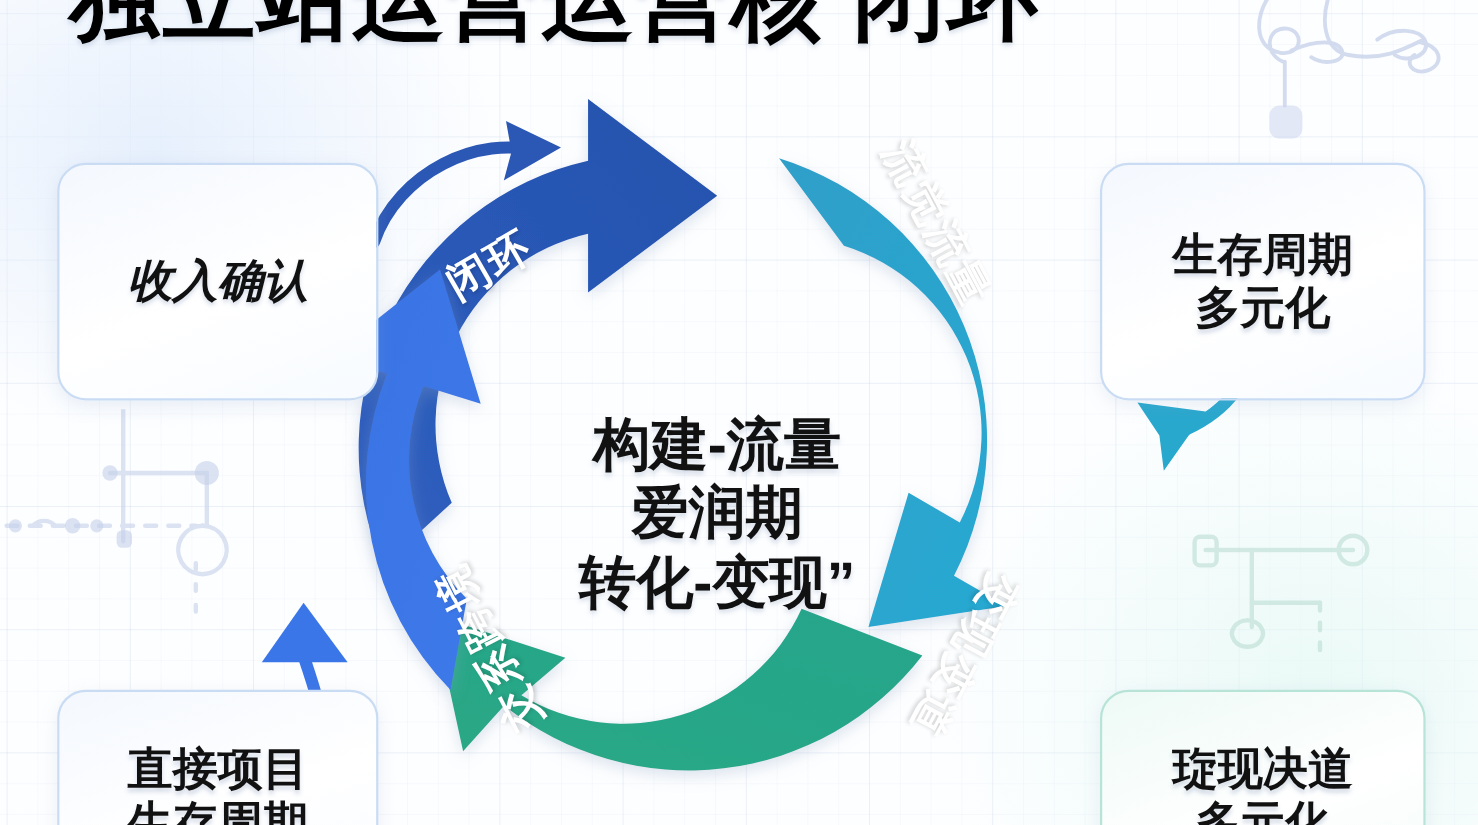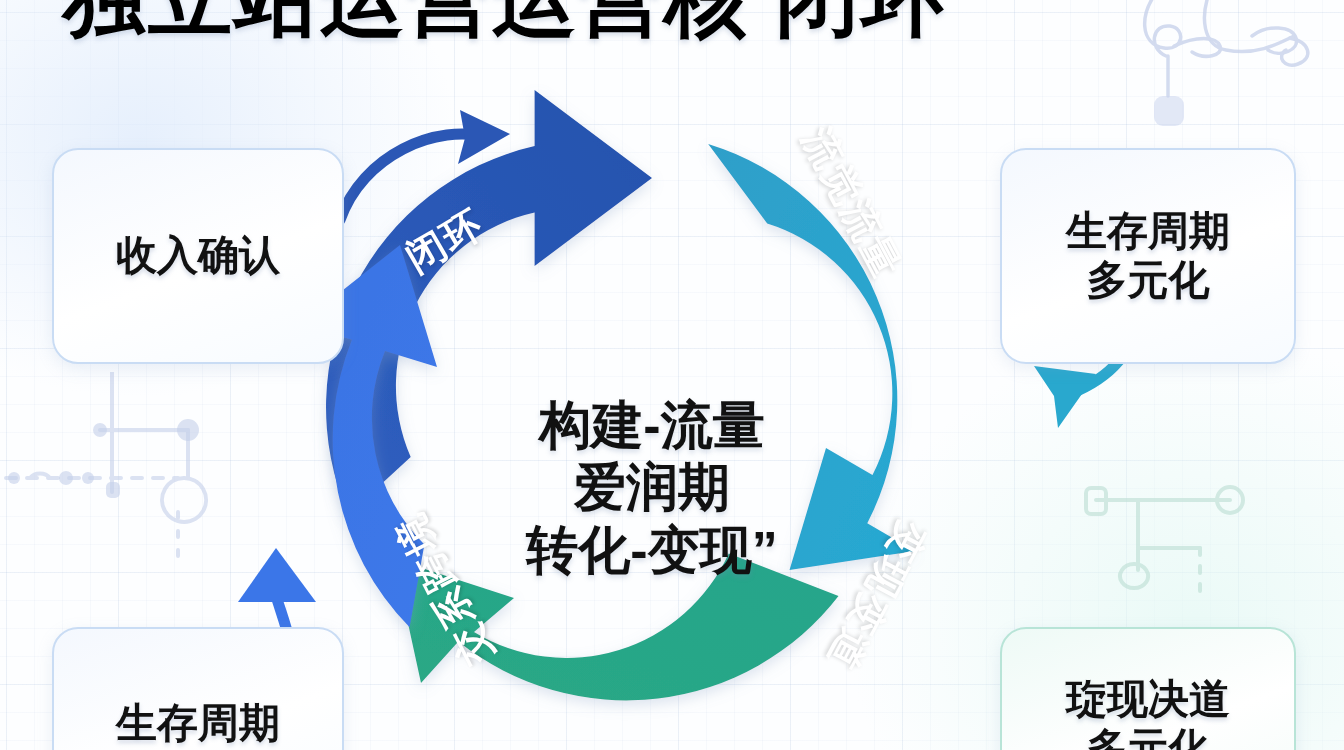--- a/index.html
+++ b/index.html
@@ -69,21 +69,21 @@
     overflow: hidden;
   }
   .card .line {
     font-size: 41px;
     font-weight: 900;
     color: #111111;
     line-height: 1.20;
     white-space: nowrap;
     text-shadow: 0 3px 4px rgba(120,140,175,0.30);
   }
-  .card-tl { left: 52px;  top: 148px;  width: 288px; height: 212px; }
+  .card-tl { left: 52px;  top: 148px;  width: 288px; height: 212px; font-style: italic; }
   .card-tr { left: 1000px; top: 148px; width: 292px; height: 212px; }
   .card-bl { left: 52px;  top: 627px;  width: 288px; height: 190px; }
   .card-br {
     left: 1000px; top: 627px; width: 292px; height: 190px;
     background: linear-gradient(160deg, #eefaf6 0%, #ffffff 55%, #f2fbf8 100%);
     border-color: #b8e4d7;
   }
 
   
   #ring {
@@ -110,21 +110,20 @@
   .lbl-cross     { left: 362px; top: 562px; transform: rotate(-117deg); }
 
   
   .center-text {
     position: absolute;
     left: 434px;
     top: 374px;
     width: 436px;
     text-align: center;
     pointer-events: none;
-    margin-top: 20px;
   }
   .center-text .cline {
     font-size: 52px;
     font-weight: 900;
     color: #111111;
     line-height: 1.20;
     white-space: nowrap;
     text-shadow: 0 3px 5px rgba(120,140,175,0.28);
   }
 
@@ -290,20 +289,21 @@
   <div class="card card-tl">
     <div class="line">收入确认</div>
   </div>
 
   <div class="card card-tr">
     <div class="line">生存周期</div>
     <div class="line">多元化</div>
   </div>
 
   <div class="card card-bl">
+    <div class="line">直接项目</div>
     <div class="line">生存周期</div>
   </div>
 
   <div class="card card-br">
     <div class="line">琁现决道</div>
     <div class="line">多元化</div>
   </div>
 
 </div>
 

